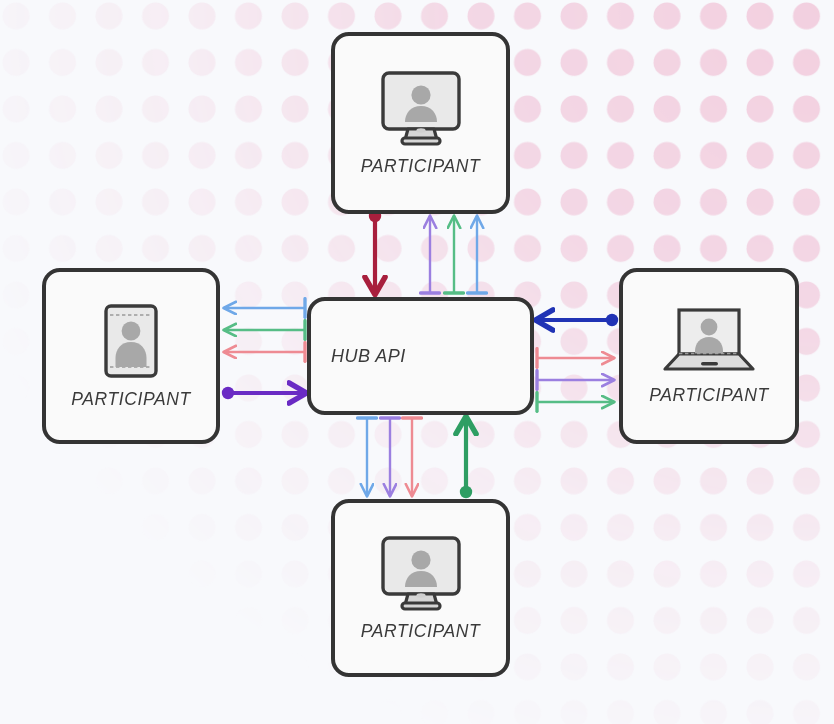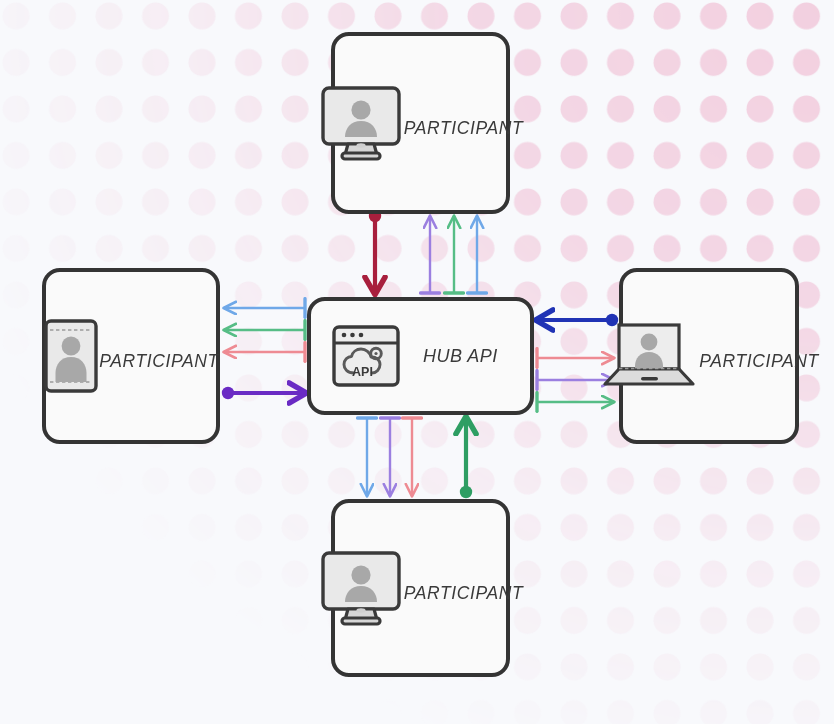--- a/index.html
+++ b/index.html
@@ -30,21 +30,21 @@
     pointer-events: none;
   }
   
   .node {
     position: absolute;
     box-sizing: border-box;
     background: #fafafa;
     border: 4px solid #343434;
     border-radius: 18px;
     display: flex;
-    flex-direction: row;
+    flex-direction: column;
     align-items: center;
     justify-content: center;
     z-index: 5;
   }
   .node .label {
     font-style: italic;
     font-weight: 400;
     font-size: 17.5px;
     letter-spacing: 0.6px;
     color: #3a3a3a;
@@ -220,33 +220,20 @@
         <line x1="7" y1="12" x2="49" y2="12" stroke="#9a9a9a" stroke-width="1.6" stroke-dasharray="3.4 2.6"></line>
         <line x1="7" y1="64" x2="49" y2="64" stroke="#9a9a9a" stroke-width="1.6" stroke-dasharray="3.4 2.6"></line>
         <circle cx="28" cy="28" r="9.4" fill="#a8a8a8"></circle>
         <path d="M28,39 C18,39 12.5,46.5 12.5,55 L12.5,64 L43.5,64 L43.5,55 C43.5,46.5 38,39 28,39 Z" fill="#a8a8a8"></path>
       </svg>
     </span>
     <div class="label">PARTICIPANT</div>
   </div>
 
   <div class="node node-hub" id="hub-node">
-    <span class="icon-wrap">
-      <svg width="70" height="64" viewBox="0 0 70 64" xmlns="http://www.w3.org/2000/svg">
-        <rect x="3" y="3" width="64" height="58" rx="5" fill="#ededed" stroke="#3a3a3a" stroke-width="3.4"></rect>
-        <line x1="3" y1="19" x2="67" y2="19" stroke="#3a3a3a" stroke-width="3.2"></line>
-        <circle cx="13" cy="11" r="2.3" fill="#3a3a3a"></circle>
-        <circle cx="21.5" cy="11" r="2.3" fill="#3a3a3a"></circle>
-        <circle cx="30" cy="11" r="2.3" fill="#3a3a3a"></circle>
-        <path d="M23,49 C16,49 13,44.5 13,40.5 C13,36 16.5,32.5 20.5,32.5 C21.5,28 25.5,25 30,25 C35,25 39,28.5 40,33 C45,32.6 49,36 49,40.5 C49,45 45.5,49 41,49" fill="none" stroke="#5a5a5a" stroke-width="2.9" stroke-linecap="round" stroke-linejoin="round"></path>
-        <circle cx="45" cy="29.5" r="5.3" fill="none" stroke="#5a5a5a" stroke-width="2.9"></circle>
-        <circle cx="45" cy="29.5" r="1.6" fill="#5a5a5a"></circle>
-        <text x="31.5" y="52" font-family="'Liberation Sans', sans-serif" font-size="12.5" font-weight="700" fill="#3a3a3a" text-anchor="middle">API</text>
-      </svg>
-    </span>
     <div class="label">HUB API</div>
   </div>
 
   <div class="node node-participant-right">
     <span class="icon-wrap">
       <svg width="100" height="68" viewBox="0 0 100 68" xmlns="http://www.w3.org/2000/svg">
         <rect x="20" y="3" width="60" height="44" fill="#ededed" stroke="#3a3a3a" stroke-width="3.2"></rect>
         <path d="M20,47 L6,62 L94,62 L80,47 Z" fill="#dcdcdc" stroke="#3a3a3a" stroke-width="3.2" stroke-linejoin="round"></path>
         <line x1="20" y1="46.5" x2="80" y2="46.5" stroke="#9a9a9a" stroke-width="1.6" stroke-dasharray="3.4 2.6"></line>
         <rect x="42" y="55" width="17" height="3.6" rx="1.8" fill="#3a3a3a"></rect>

